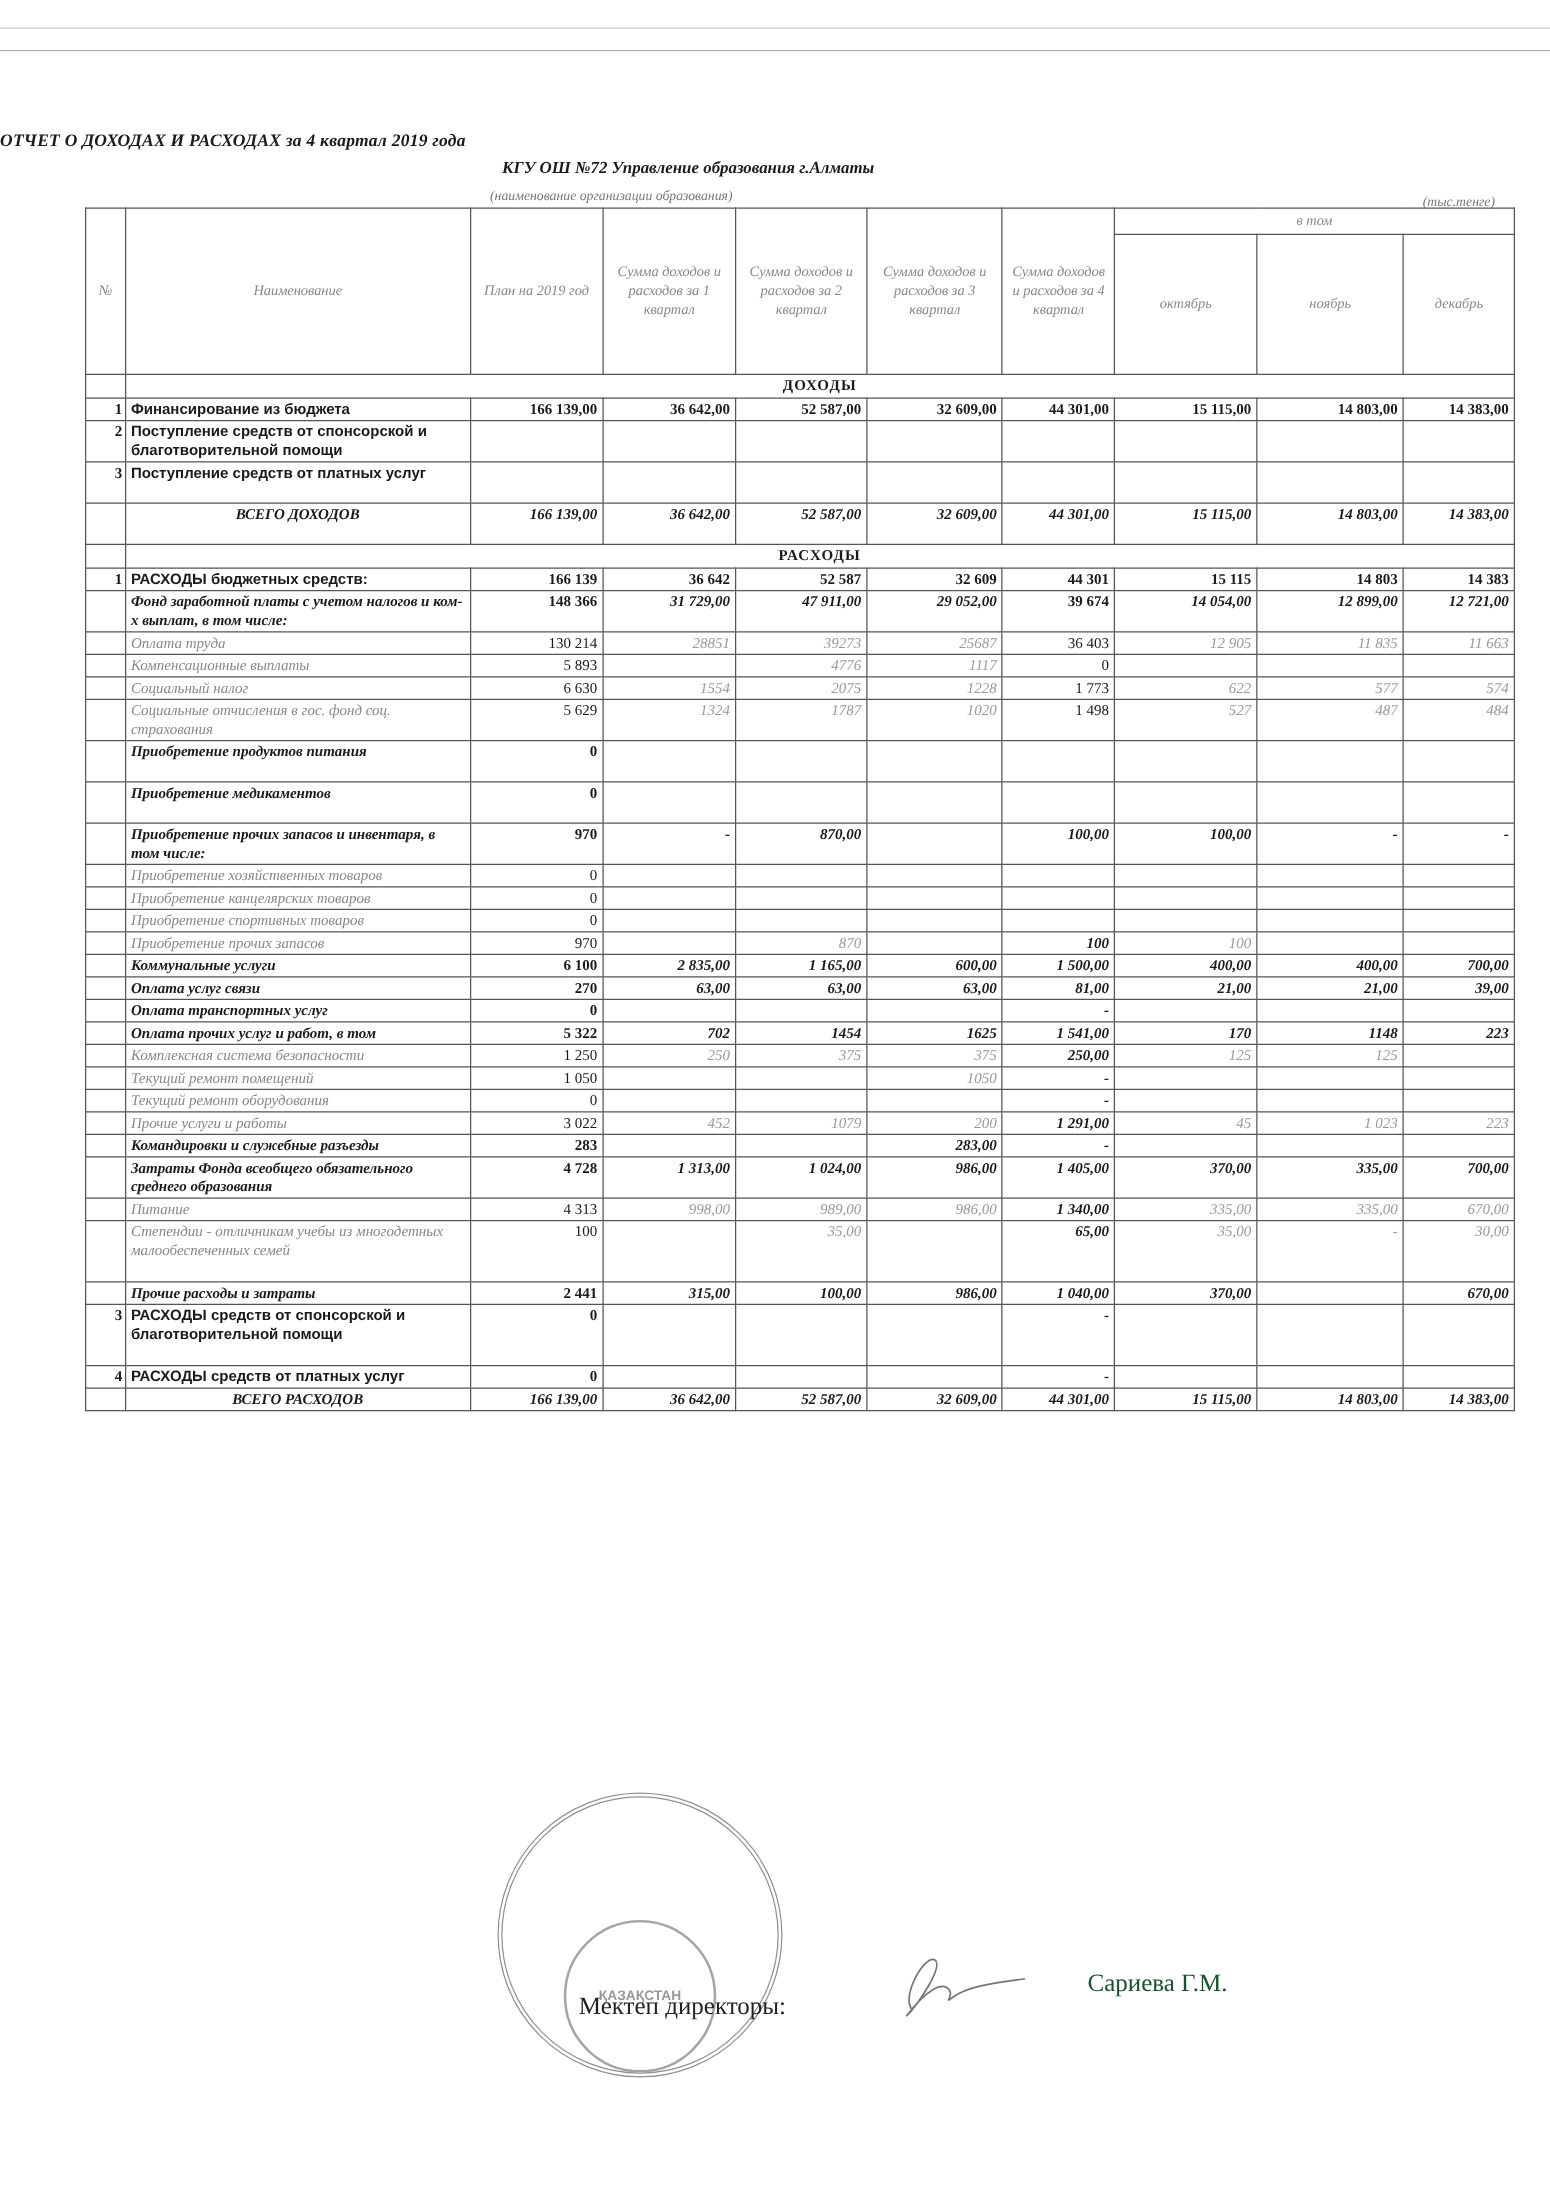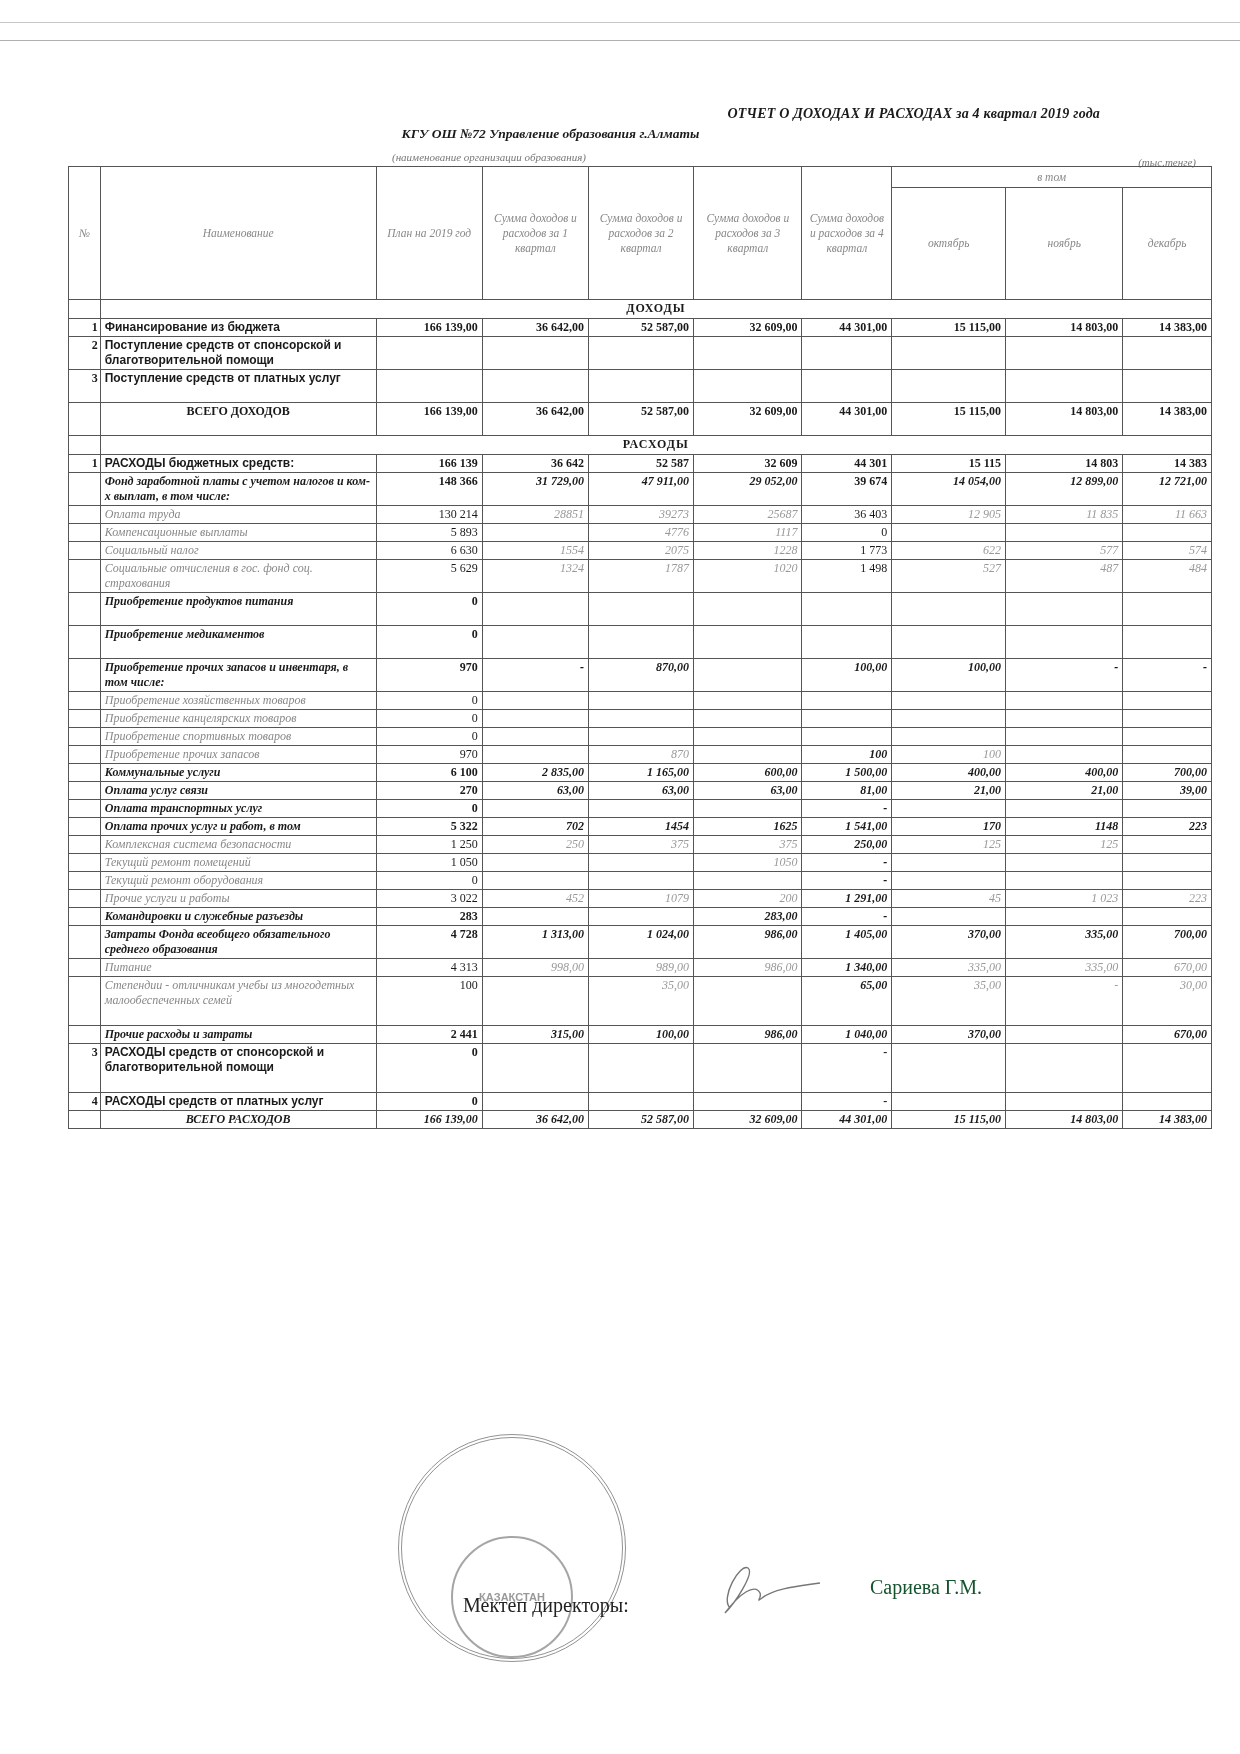--- a/index.html
+++ b/index.html
@@ -1,33 +1,33 @@
 <!DOCTYPE html>
 <html><head>
 <meta charset="utf-8">
 <style>
   html, body { margin:0; padding:0; background:#ffffff; }
   body { width:1240px; height:1754px; position:relative; overflow:hidden; font-family:"Liberation Serif", serif; color:#1a1a1a; }
   .scanline { position:absolute; left:0; right:0; height:1px; background:#c8c8c8; }
-  .title { position:absolute; top:106px; left:0; width:1100px; text-align:right; font-style:italic; font-weight:bold; font-size:14px; letter-spacing:0.2px; }
+  .title { position:absolute; top:106px; left:0; width:1100px; text-align:left; font-style:italic; font-weight:bold; font-size:14px; letter-spacing:0.2px; }
   .subtitle { position:absolute; top:126px; left:0; width:1101px; text-align:center; font-style:italic; font-weight:bold; font-size:13.5px; }
   .orgnote { position:absolute; top:151px; left:392px; font-style:italic; font-size:11px; color:#777; }
   .unitnote { position:absolute; top:156px; right:44px; font-style:italic; font-size:11px; color:#777; }
   table.rep { position:absolute; top:166px; left:68px; width:1144px; border-collapse:collapse; table-layout:fixed; font-size:12px; }
   table.rep td, table.rep th { border:1px solid #555; padding:1px 4px; vertical-align:top; line-height:15px; }
   table.rep th { font-weight:normal; font-style:italic; text-align:center; vertical-align:middle; color:#888; font-size:11.5px; }
   th.bold-h { font-weight:bold; color:#222; font-size:12.5px; }
   th.noh { vertical-align:bottom; text-align:left; font-style:normal; color:#222; font-weight:normal; font-size:11px; }
   th.vtom { height:18px; font-size:11px;margin-top:20px; }
   .num { text-align:right; white-space:nowrap; }
   .no { text-align:right; padding-right:2px !important; }
   .sec td { text-align:center; font-weight:bold; letter-spacing:1px; height:16px; }
   .r-main td { font-weight:bold; }
   .r-main .nm { font-family:"Liberation Sans", sans-serif; font-weight:bold; font-size:12px; }
-  .r-total td { font-weight:bold; font-size:12px; }
+  .r-total td { font-weight:bold; font-size:12px;font-style:italic; }
   .r-total .nm { text-align:center; font-family:"Liberation Serif", serif; }
   .r-bi td { font-weight:bold; font-style:italic; }
   .r-i td.nm { font-style:italic; color:#888; }
   .r-i td.num { font-style:italic; color:#999; }
   .r-i td.num.b { font-style:normal; font-weight:normal; color:#1a1a1a; }
   .r-i td.num.bi { font-style:italic; font-weight:bold; color:#1a1a1a; }
   .r-bi td.num.bn { font-style:normal; }
   .r-total.it td { font-style:italic;margin-left:33px; }
   .tall2 td { height:30px; }
   .tall3 td { height:46px; }

